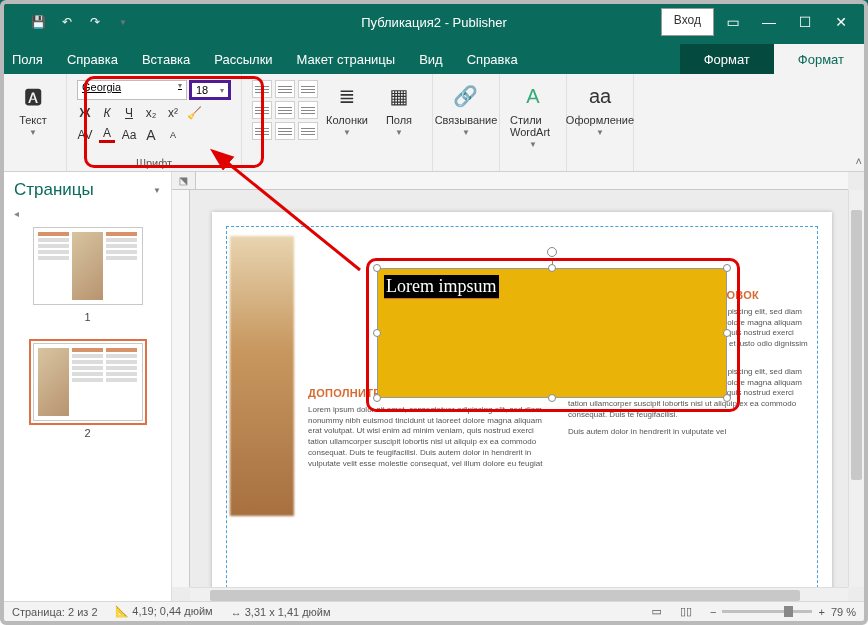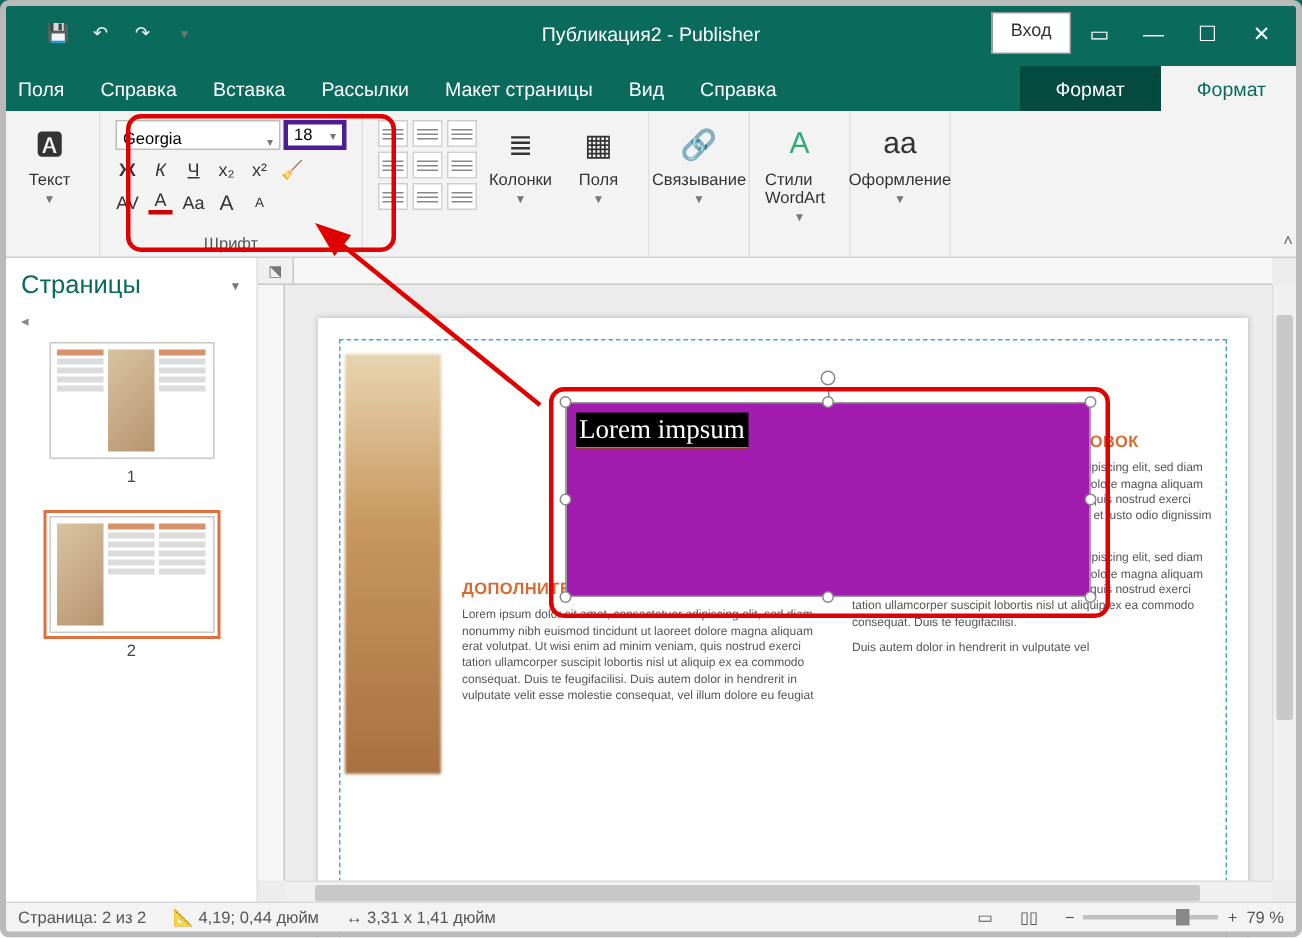--- a/index.html
+++ b/index.html
@@ -30,21 +30,21 @@
 .ribbon .group { border-right: 1px solid #e0e0e0; display: flex; flex-direction: column; padding: 6px 10px 0; }
 .ribbon .group .body { flex: 1; display: flex; align-items: flex-start; gap: 6px; }
 .ribbon .group .label { text-align: center; font-size: 11px; color: #555; padding: 2px 0; position: relative; }
 .ribbon .group .label .launcher { position: absolute; right: 0; bottom: 2px; font-size: 10px; color: #777; }
 
 .big-btn { width: 46px; display: flex; flex-direction: column; align-items: center; gap: 2px; font-size: 11px; color: #333; }
 .big-btn .ico { width: 32px; height: 32px; display: flex; align-items: center; justify-content: center; font-size: 20px; }
 
 .font-group .body { flex-direction: column; gap: 4px; }
 .font-row1 { display: flex; gap: 2px; }
-.font-name { width: 110px; height: 20px; border: 1px solid #bdbdbd; background: #fff; font-size: 11px; padding: 0 4px; display: flex; align-items: flex-end; justify-content: space-between; }
+.font-name { width: 110px; height: 20px; border: 1px solid #bdbdbd; background: #fff; font-size: 11px; padding: 0 4px; display: flex; align-items: flex-start; justify-content: space-between; text-decoration: underline; }
 .font-size { width: 42px; height: 20px; border: 3px solid #4c1d95; background: #fff; font-size: 11px; padding: 0 4px; display: flex; align-items: center; justify-content: space-between; }
 .font-row2, .font-row3 { display: flex; gap: 6px; font-size: 12px; color: #333; align-items: center; }
 .font-row2 span, .font-row3 span { min-width: 16px; text-align: center; }
 
 .align-grid { display: grid; grid-template-columns: repeat(3, 20px); gap: 3px; }
 .align-grid .cell { width: 20px; height: 18px; border: 1px solid #cfcfcf; background: #fff; display: flex; flex-direction: column; justify-content: center; gap: 2px; padding: 2px; }
 .align-grid .cell div { height: 1px; background: #888; }
 
 .collapse-btn { position: absolute; right: 6px; bottom: 4px; font-size: 11px; color: #666; }
 
@@ -80,21 +80,21 @@
 
 .paper { position: absolute; top: 40px; left: 40px; width: 620px; height: 440px; background: #fff; box-shadow: 0 0 4px rgba(0,0,0,.25); }
 .margin-box { position: absolute; inset: 14px; border: 1px dashed #4aa0d8; }
 .page-cols { position: absolute; inset: 18px; display: flex; gap: 14px; }
 .page-col { flex: 1; display: flex; flex-direction: column; font-size: 8.5px; color: #555; line-height: 1.35; }
 .page-col .photo { width: 64px; height: 280px; background: linear-gradient(180deg,#e8d4b0 0%, #c89860 40%, #a87040 100%); margin-top: 6px; filter: blur(1px); }
 .page-col h3 { color: #d86a30; font-size: 11px; font-weight: 600; margin: 6px 0 4px; letter-spacing: .3px; }
 .page-col p { margin-bottom: 6px; font-size: 8px; }
 
 
-.textbox { position: absolute; top: 56px; left: 165px; width: 350px; height: 130px; border: 1px solid #999; background: #a21caf; }
+.textbox { position: absolute; top: 56px; left: 165px; width: 350px; height: 130px; border: 1px solid #999; background: #eab308; }
 .textbox .handle { position: absolute; width: 8px; height: 8px; background: #fff; border: 1px solid #888; border-radius: 50%; }
 .textbox .h-tl { top: -5px; left: -5px; } .textbox .h-tr { top: -5px; right: -5px; }
 .textbox .h-bl { bottom: -5px; left: -5px; } .textbox .h-br { bottom: -5px; right: -5px; }
 .textbox .h-tm { top: -5px; left: 50%; margin-left:-4px; } .textbox .h-bm { bottom: -5px; left: 50%; margin-left:-4px; }
 .textbox .h-ml { top: 50%; left: -5px; margin-top:-4px; } .textbox .h-mr { top: 50%; right: -5px; margin-top:-4px; }
 .textbox .rot { position: absolute; top: -22px; left: 50%; margin-left: -5px; width: 10px; height: 10px; border: 1px solid #888; border-radius: 50%; background: #fff; }
 .textbox .rot::after { content:''; position:absolute; top:10px; left:4px; width:1px; height:8px; background:#888; }
 .textbox .sel-text { position: absolute; top: 6px; left: 6px; background: #000; color: #fff; font-family: Georgia, serif; font-size: 18px; padding: 1px 2px; border-bottom: 1.5px solid #d86a30; }
 
 .red-box-textbox { position: absolute; top: 46px; left: 154px; width: 374px; height: 154px; border: 3px solid #e00000; border-radius: 10px; pointer-events: none; }

